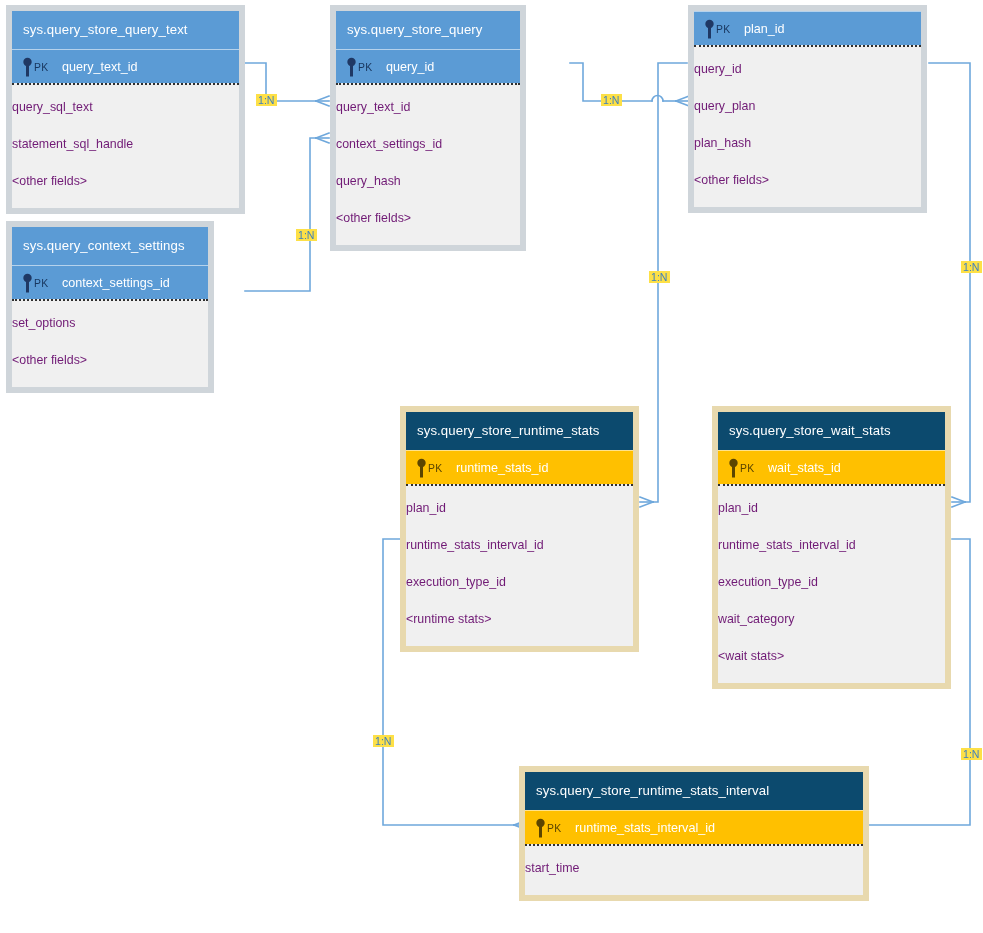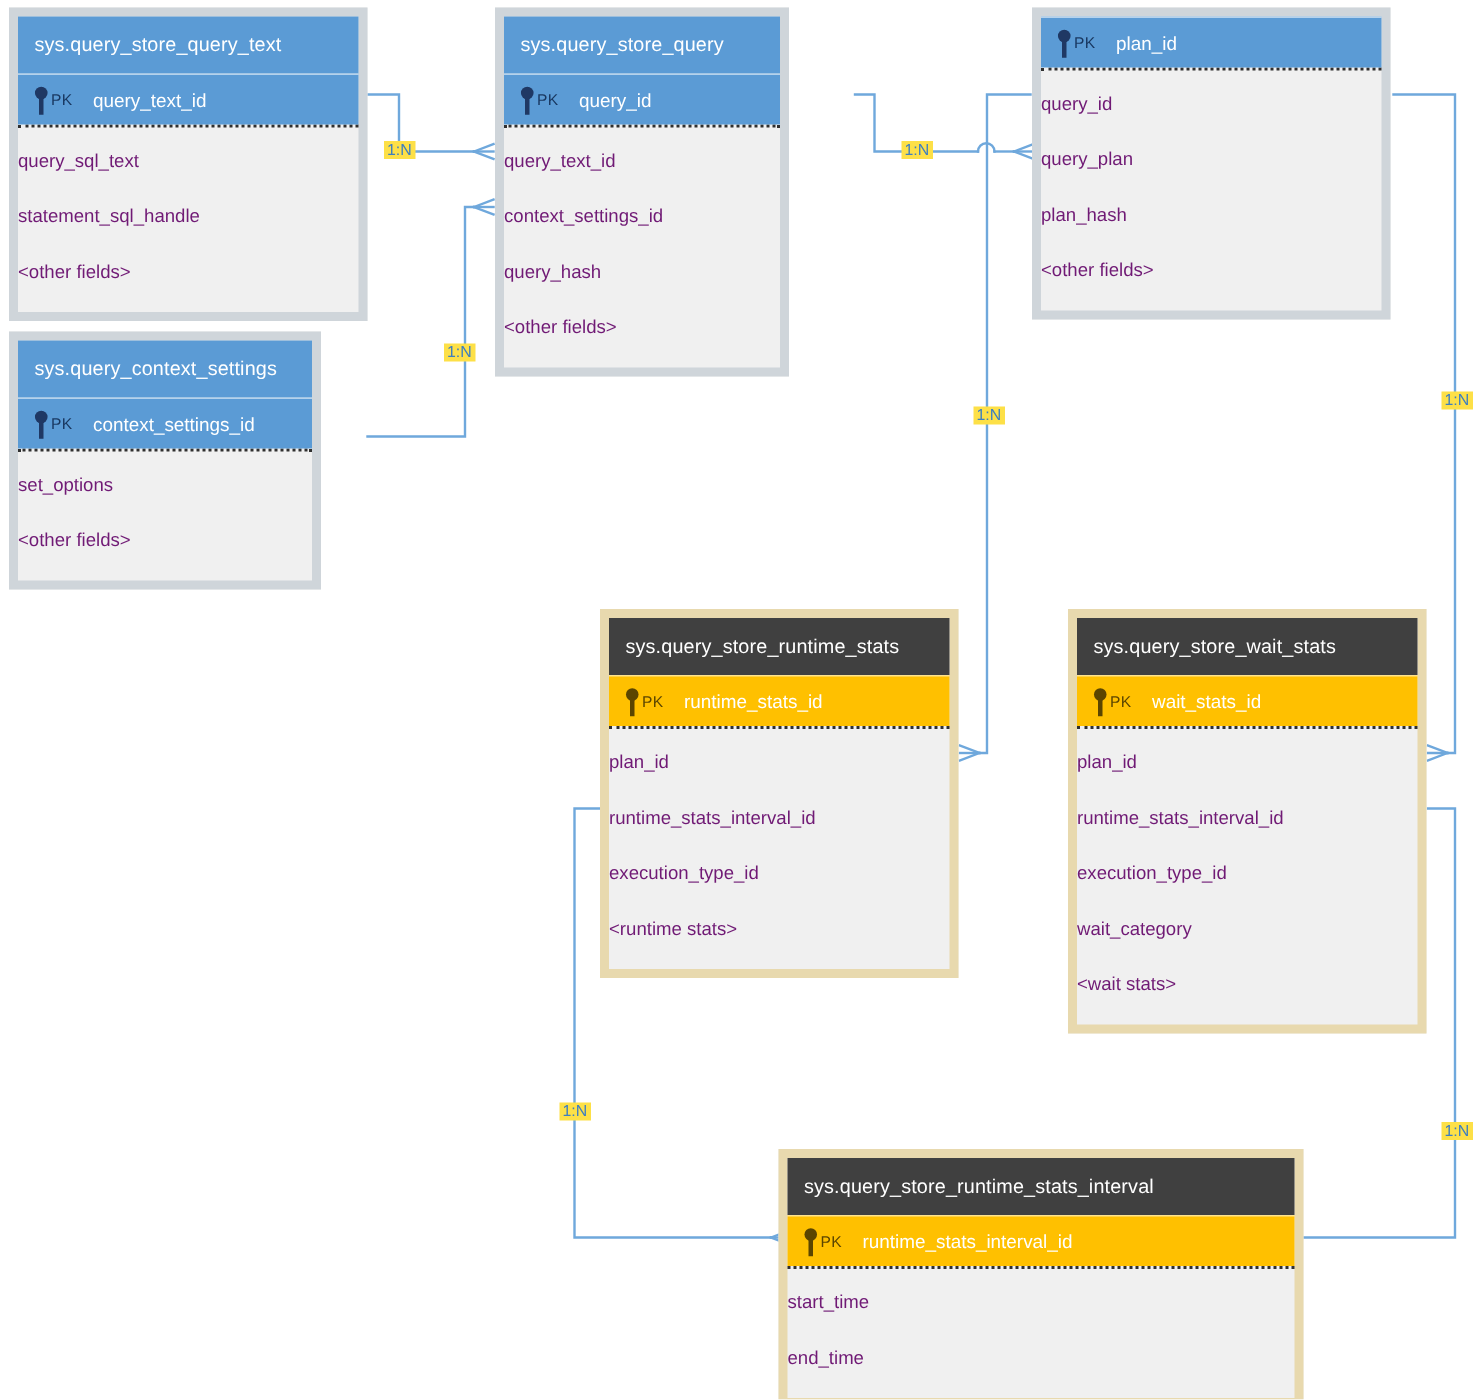--- a/index.html
+++ b/index.html
@@ -87,21 +87,21 @@
   
   .entity.blue { border-color: #cfd5da; }
   .entity.blue .title { background: #5b9bd5; }
   .entity.blue .pkrow { background: #5b9bd5; }
   .entity.blue .keyicon path,
   .entity.blue .keyicon circle,
   .entity.blue .keyicon rect { fill: #1f3864; }
   .entity.blue .pklabel { color: #18365e; }
   
   .entity.orange { border-color: #e8d9ae; }
-  .entity.orange .title { background: #404040; }
+  .entity.orange .title { background: #0c4a6e; }
   .entity.orange .pkrow { background: #ffc000; }
   .entity.orange .keyicon path,
   .entity.orange .keyicon circle,
   .entity.orange .keyicon rect { fill: #5b4500; }
   .entity.orange .pklabel { color: #5b4500; }
 
   .rel-label {
     position: absolute;
     font-size: 10.6px;
     color: #3f7fbf;
@@ -296,17 +296,16 @@
       <svg class="keyicon" viewBox="0 0 9 20">
         <circle cx="4.5" cy="5" r="4.2"></circle>
         <rect x="3" y="7" width="3" height="12.5"></rect>
       </svg>
       <span class="pklabel">PK</span>
       <span>runtime_stats_interval_id</span>
     </div>
     <div class="divider"></div>
     <div class="fields">
       <div class="field">start_time</div>
-      <div class="field">end_time</div>
     </div>
   </div>
 
 </div>
 
 </body></html>

